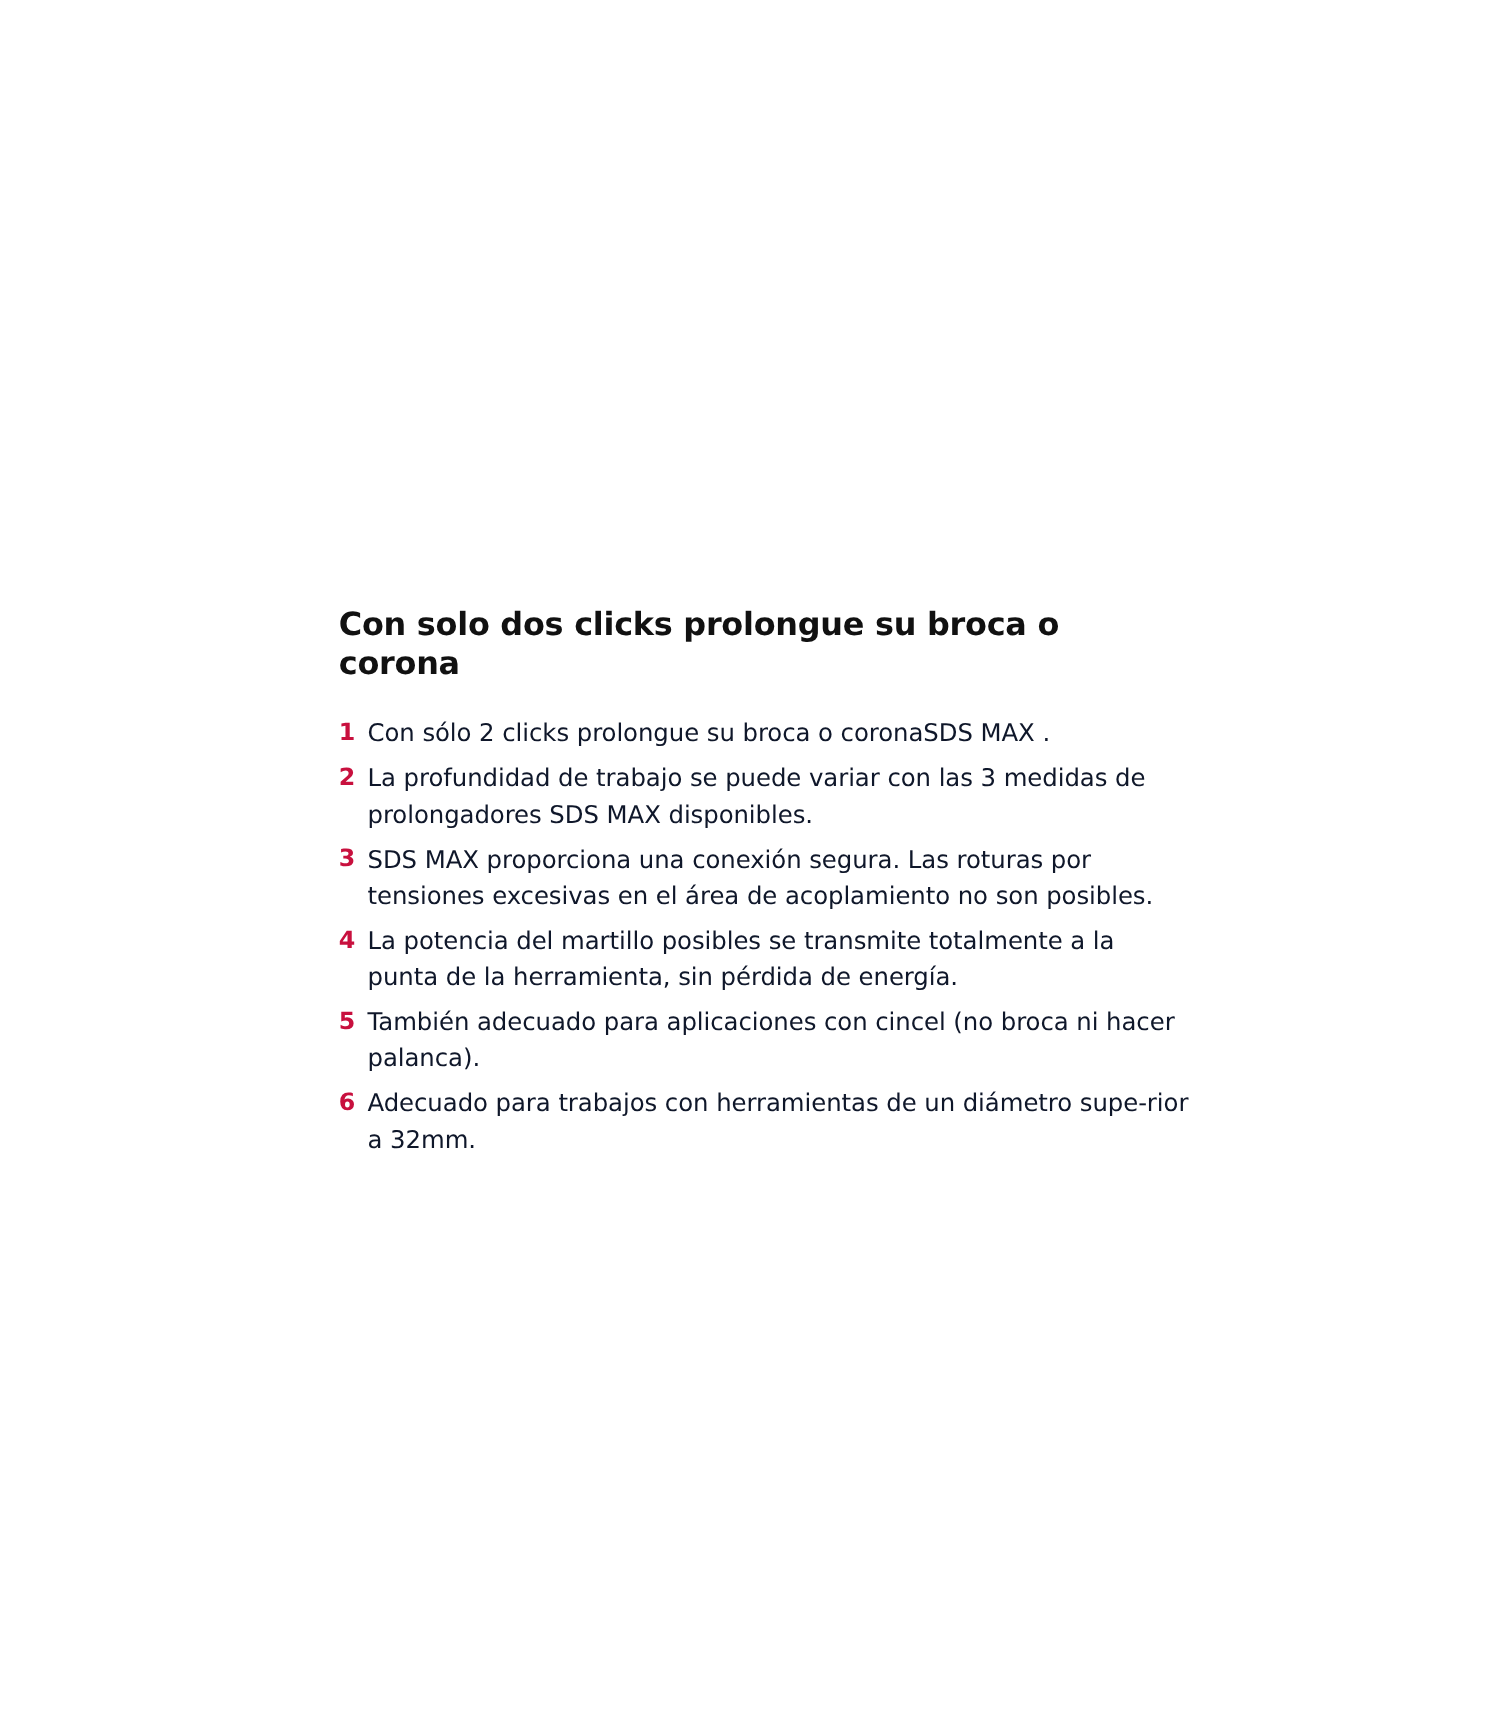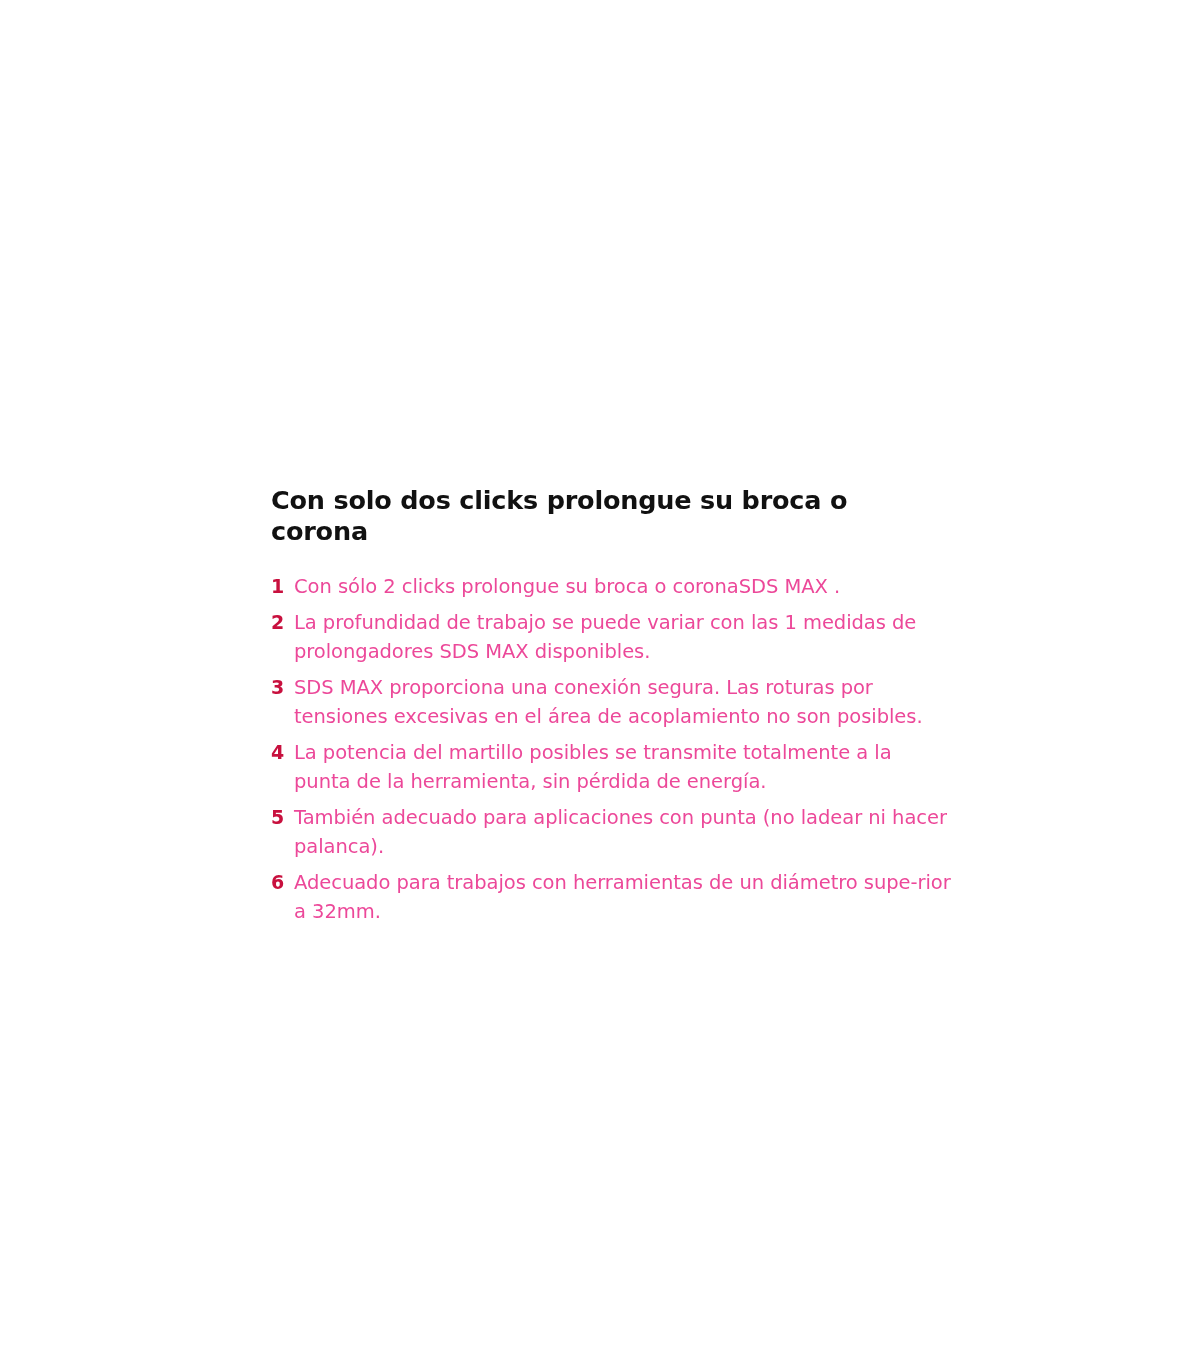--- a/index.html
+++ b/index.html
@@ -61,57 +61,57 @@
     font-size: 19px;
     font-weight: bold;
     line-height: 29px;
     text-align: left;
   }
 
   .item-text {
     flex: 1 1 auto;
     font-size: 19.5px;
     line-height: 29px;
-    color: #ec4899;
+    color: #0f172a;
     letter-spacing: -0.05px;
   }
 </style>
 </head>
 <body>
 
 <div class="page">
   <div class="content-block">
 
     <h1 class="doc-heading">Con solo dos clicks prolongue su broca o corona</h1>
 
     <ul class="feature-list">
 
       <li class="feature-item">
         <span class="item-number">1</span>
         <span class="item-text">Con sólo 2 clicks prolongue su broca o coronaSDS MAX .</span>
       </li>
 
       <li class="feature-item">
         <span class="item-number">2</span>
-        <span class="item-text">La profundidad de trabajo se puede variar con las 1 medidas de prolongadores SDS MAX disponibles.</span>
+        <span class="item-text">La profundidad de trabajo se puede variar con las 3 medidas de prolongadores SDS MAX disponibles.</span>
       </li>
 
       <li class="feature-item">
         <span class="item-number">3</span>
         <span class="item-text">SDS MAX proporciona una conexión segura. Las roturas por tensiones excesivas en el área de acoplamiento no son posibles.</span>
       </li>
 
       <li class="feature-item">
         <span class="item-number">4</span>
         <span class="item-text">La potencia del martillo posibles se transmite totalmente a la punta de la herramienta, sin pérdida de energía.</span>
       </li>
 
       <li class="feature-item">
         <span class="item-number">5</span>
-        <span class="item-text">También adecuado para aplicaciones con punta (no ladear ni hacer palanca).</span>
+        <span class="item-text">También adecuado para aplicaciones con cincel (no broca ni hacer palanca).</span>
       </li>
 
       <li class="feature-item">
         <span class="item-number">6</span>
         <span class="item-text">Adecuado para trabajos con herramientas de un diámetro supe-rior a 32mm.</span>
       </li>
 
     </ul>
   </div>
 </div>

